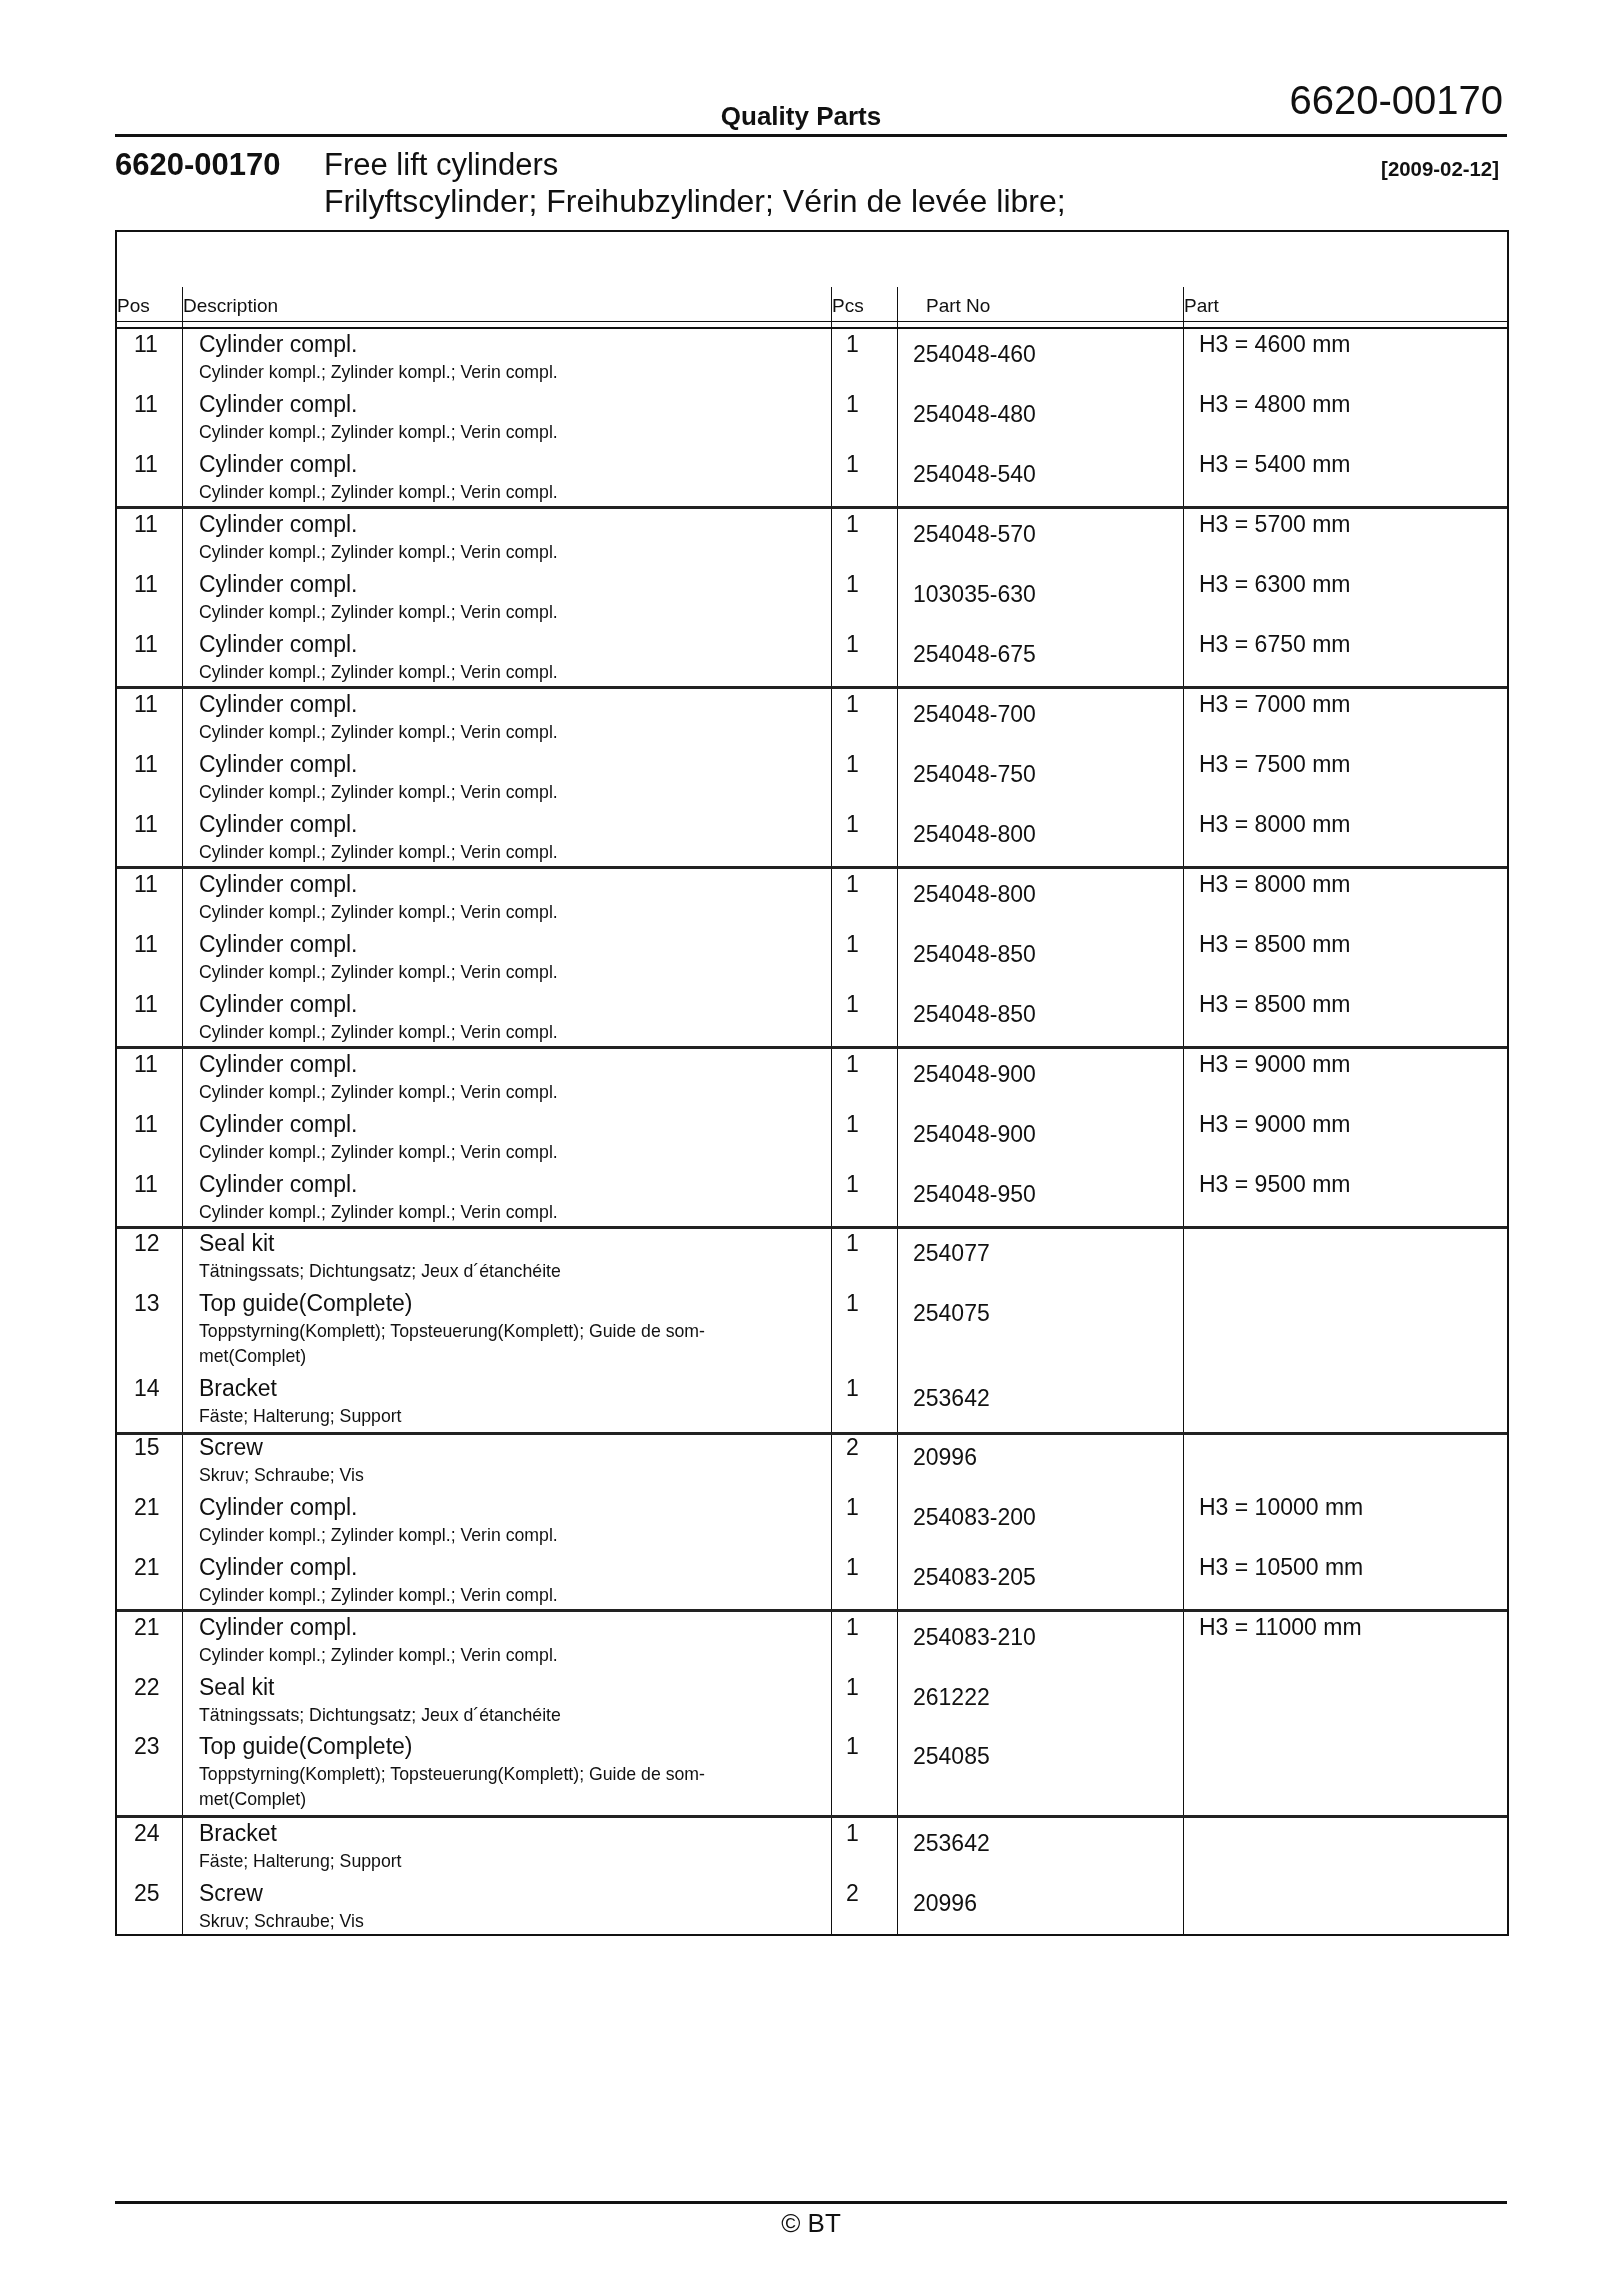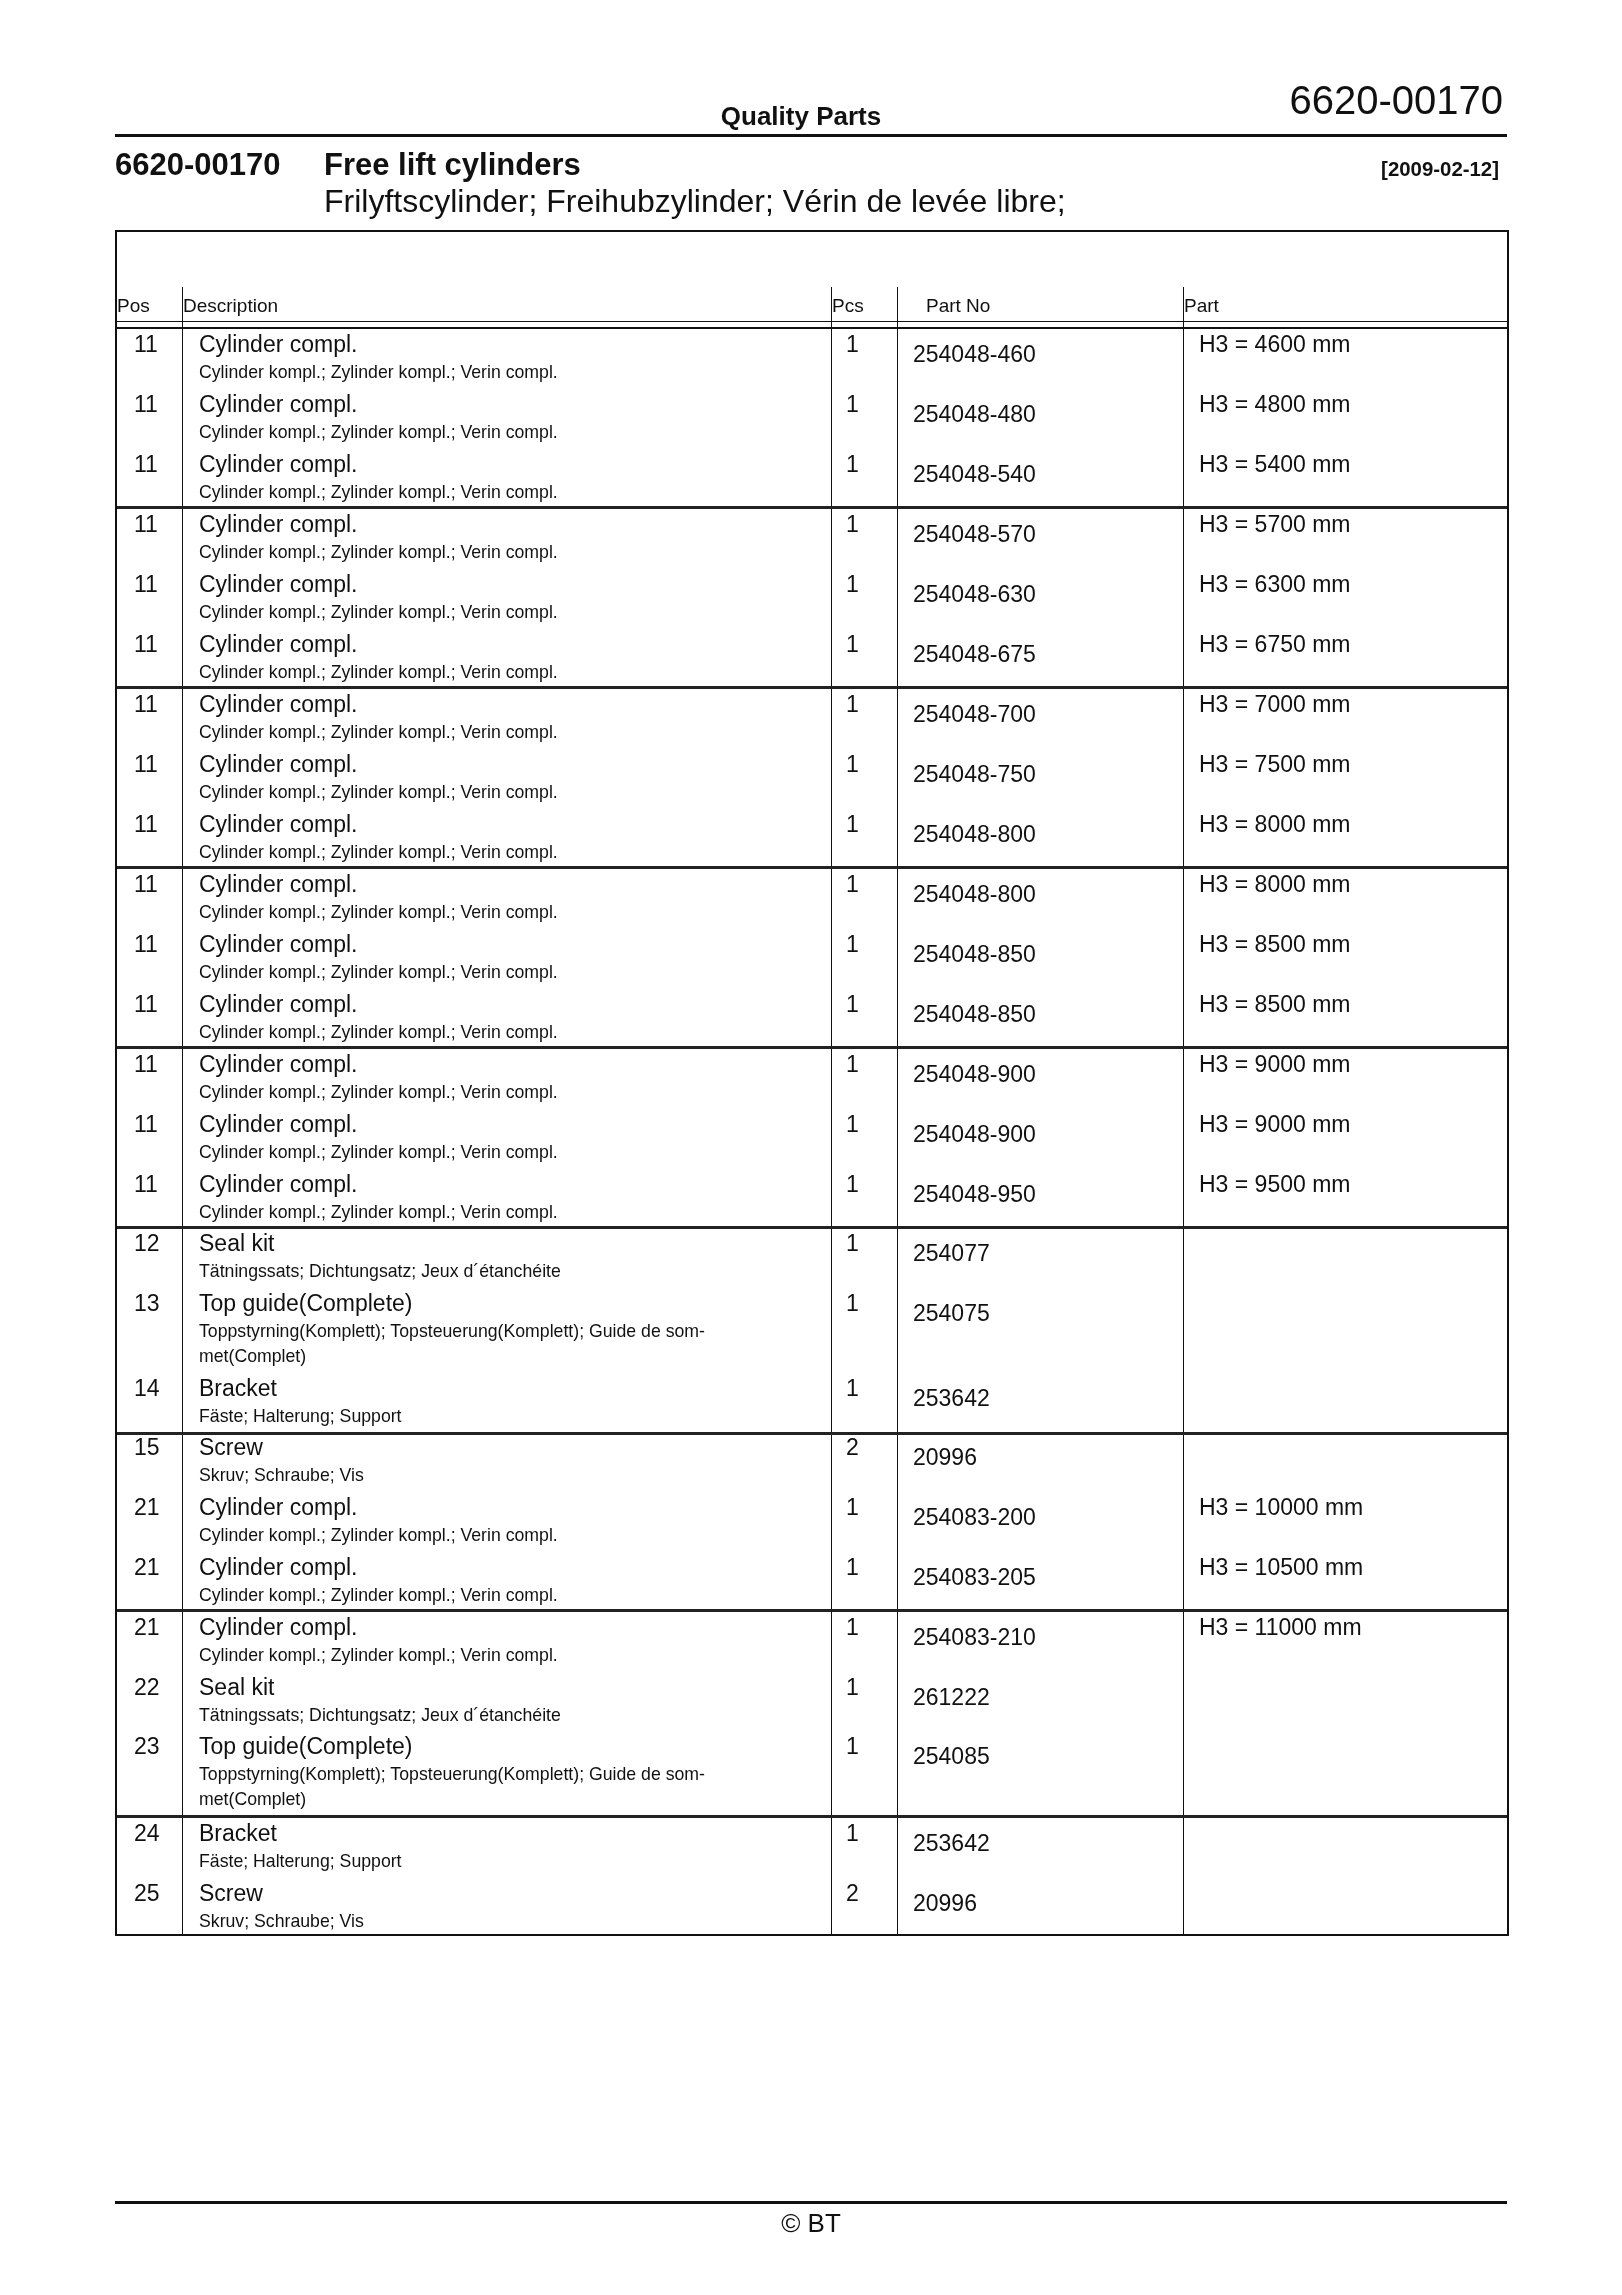--- a/index.html
+++ b/index.html
@@ -3,21 +3,21 @@
 <meta charset="utf-8">
 <style>
   html, body { margin:0; padding:0; background:#ffffff; }
   body { width:1622px; height:2295px; position:relative; overflow:hidden;
          font-family:"Liberation Sans", sans-serif; color:#111111; }
   .abs { position:absolute; white-space:nowrap; }
   .hdr-code { right:119px; top:76px; font-size:40px; line-height:48px; }
   .hdr-brand { left:0; width:1602px; text-align:center; top:101px; font-size:26px; font-weight:bold; line-height:31px; }
   .hdr-rule { left:115px; width:1392px; top:134px; height:2.7px; background:#111; }
   .title-code { left:115px; top:146px; font-size:31px; font-weight:bold; line-height:38px; }
-  .title-name { left:324px; top:146px; font-size:31px; font-weight:bold; line-height:38px; }
+  .title-name { left:324px; top:146px; font-size:31px; font-weight:normal; line-height:38px; }
   .title-date { right:123px; top:157px; font-size:20.4px; font-weight:bold; line-height:24.5px; }
   .subtitle { left:324px; top:186px; font-size:32px; line-height:30px; }
 
   .table { position:absolute; left:115px; top:230px; width:1390px; height:1702px;
            border:2.7px solid #111; box-sizing:content-box; }
   .info-row { position:absolute; left:0; top:0; width:100%; height:52px; border-bottom:2.7px solid #111; }
   .info-div { position:absolute; left:825px; top:0; width:2px; height:52px; background:#111; }
   .info-text { position:absolute; top:11px; font-size:19px; line-height:27px; }
   .colhead-row { position:absolute; left:0; top:55px; width:100%; height:35px; }
   .colhead { position:absolute; top:6.8px; font-size:19px; line-height:23px; }
@@ -105,21 +105,21 @@
         <span class="c-sub">Cylinder kompl.; Zylinder kompl.; Verin compl.</span>
         <span class="c-pcs">1</span>
         <span class="c-part">254048-570</span>
         <span class="c-note">H3 = 5700 mm</span>
       </div>
       <div class="row" style="top: 339px;">
         <span class="c-pos">11</span>
         <span class="c-desc">Cylinder compl.</span>
         <span class="c-sub">Cylinder kompl.; Zylinder kompl.; Verin compl.</span>
         <span class="c-pcs">1</span>
-        <span class="c-part">254048-630</span>
+        <span class="c-part">103035-630</span>
         <span class="c-note">H3 = 6300 mm</span>
       </div>
       <div class="row" style="top: 399px;">
         <span class="c-pos">11</span>
         <span class="c-desc">Cylinder compl.</span>
         <span class="c-sub">Cylinder kompl.; Zylinder kompl.; Verin compl.</span>
         <span class="c-pcs">1</span>
         <span class="c-part">254048-675</span>
         <span class="c-note">H3 = 6750 mm</span>
       </div>

